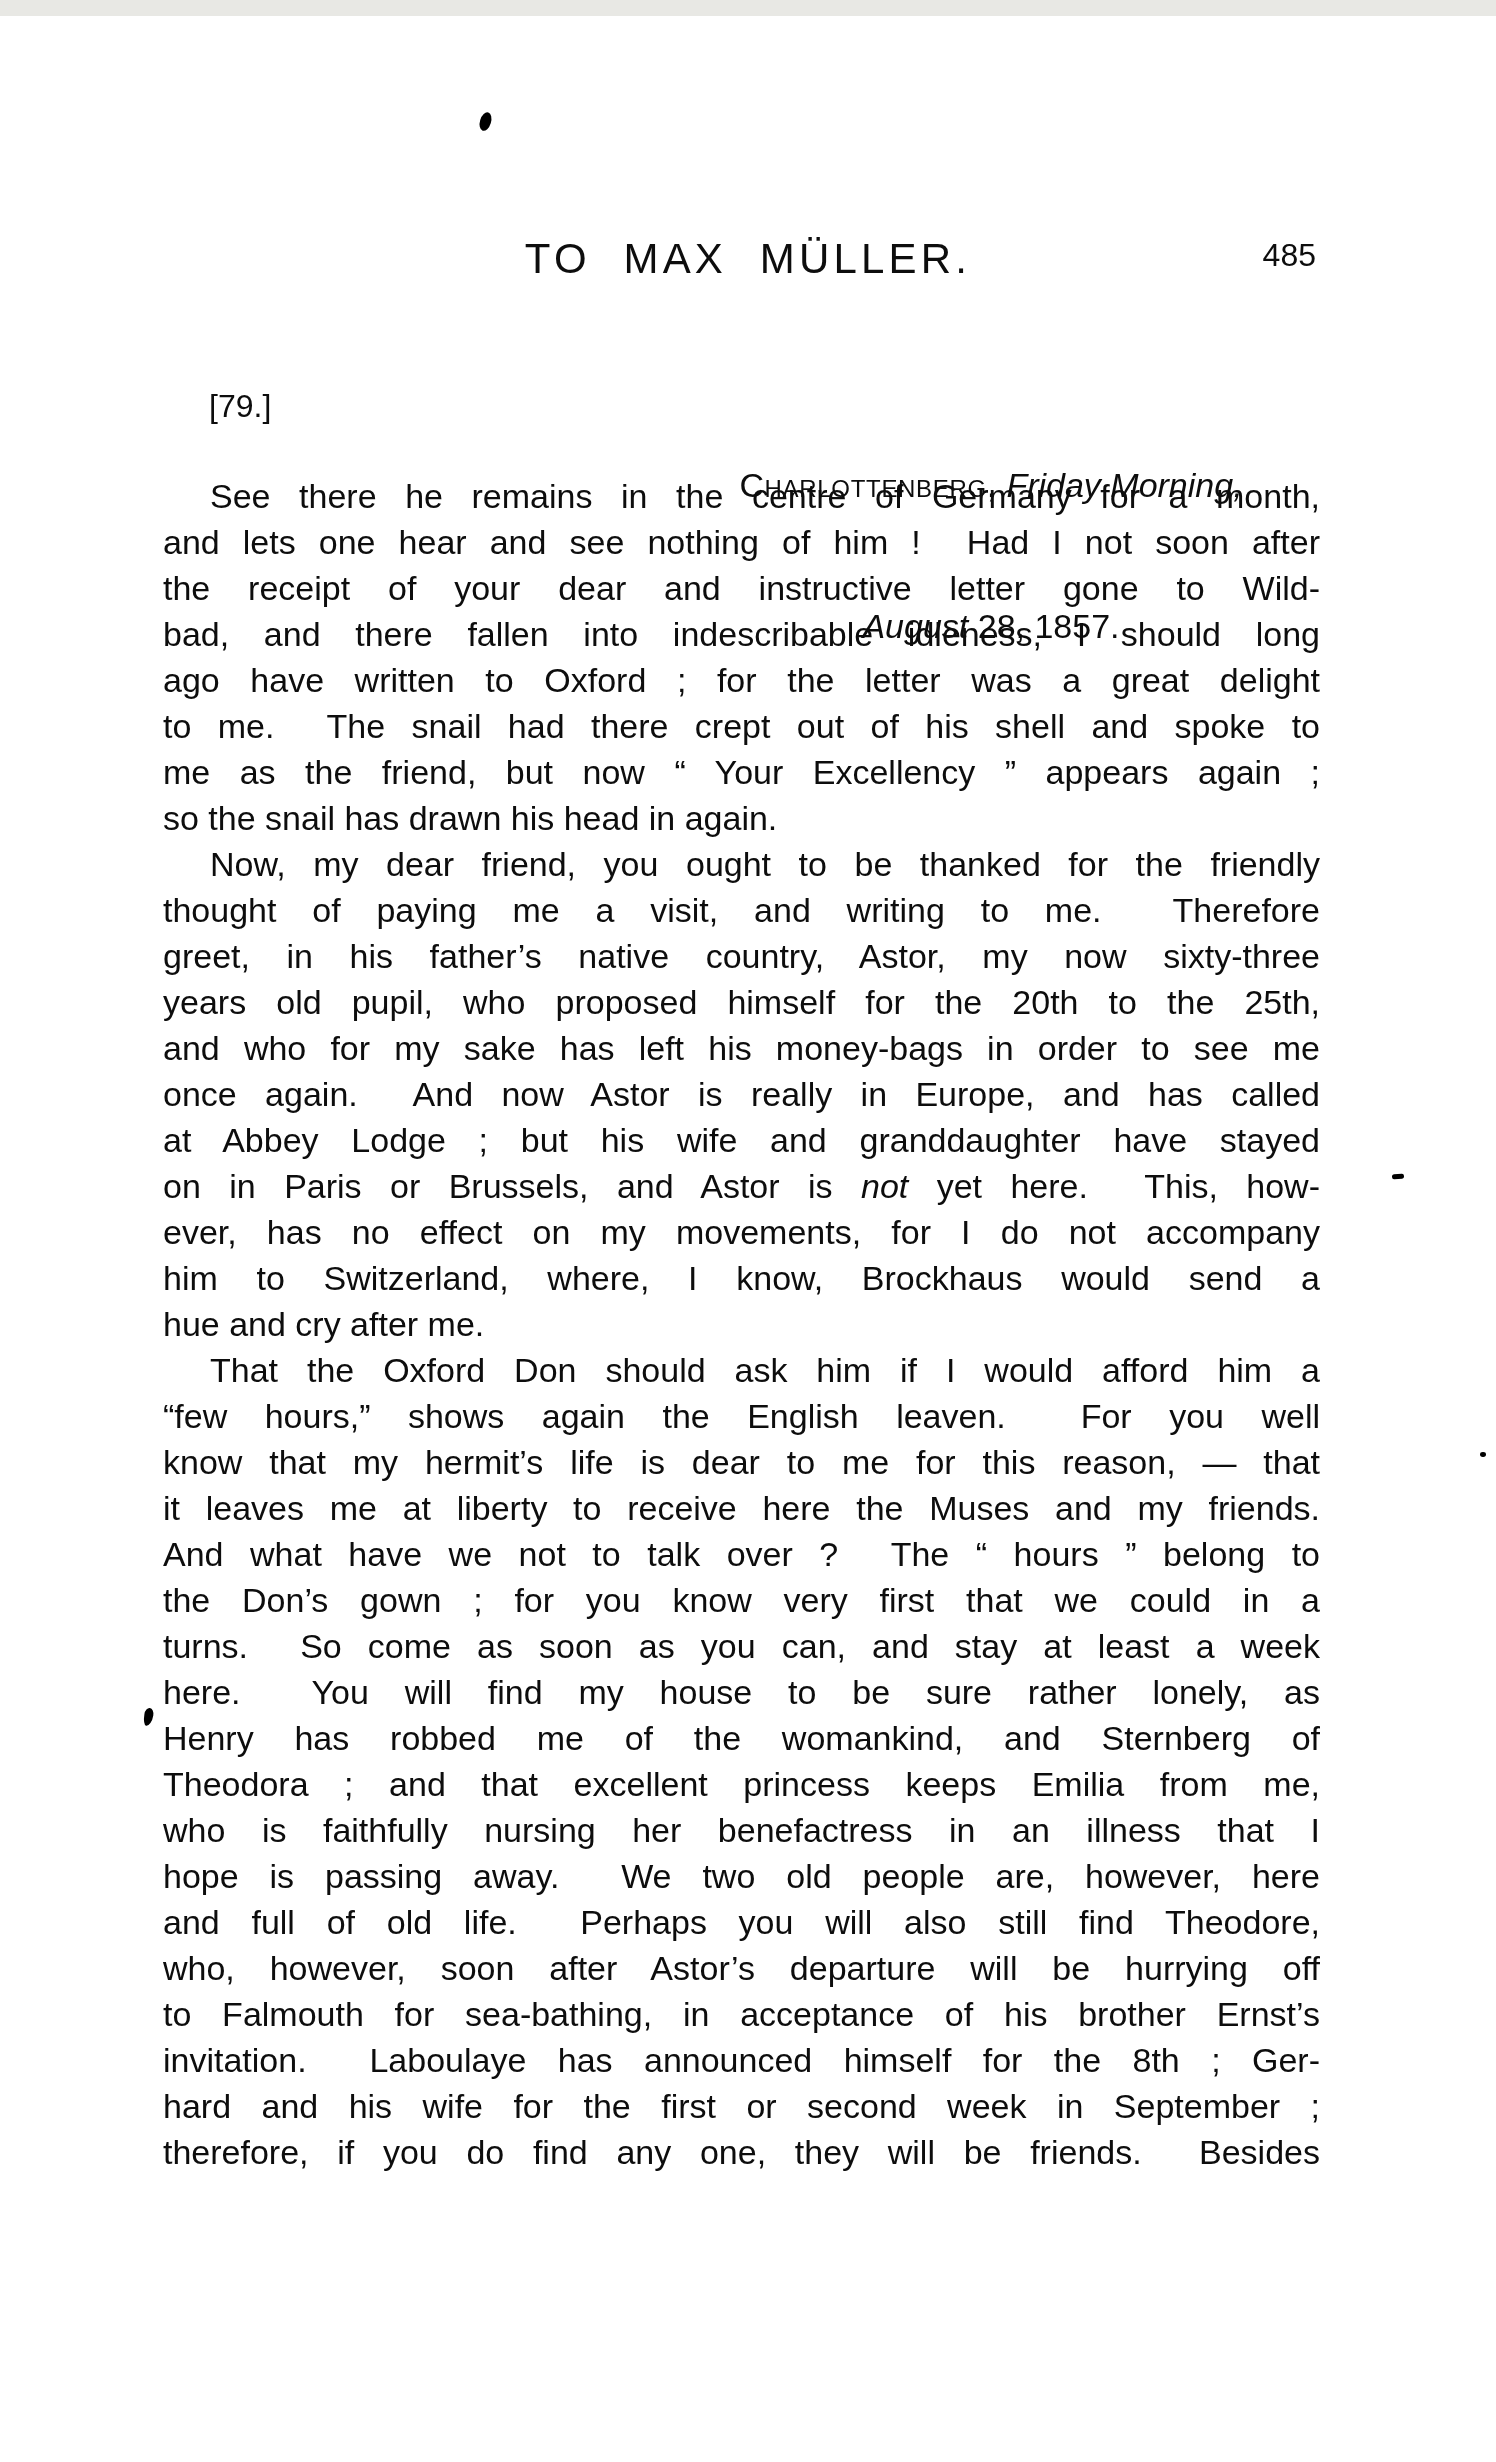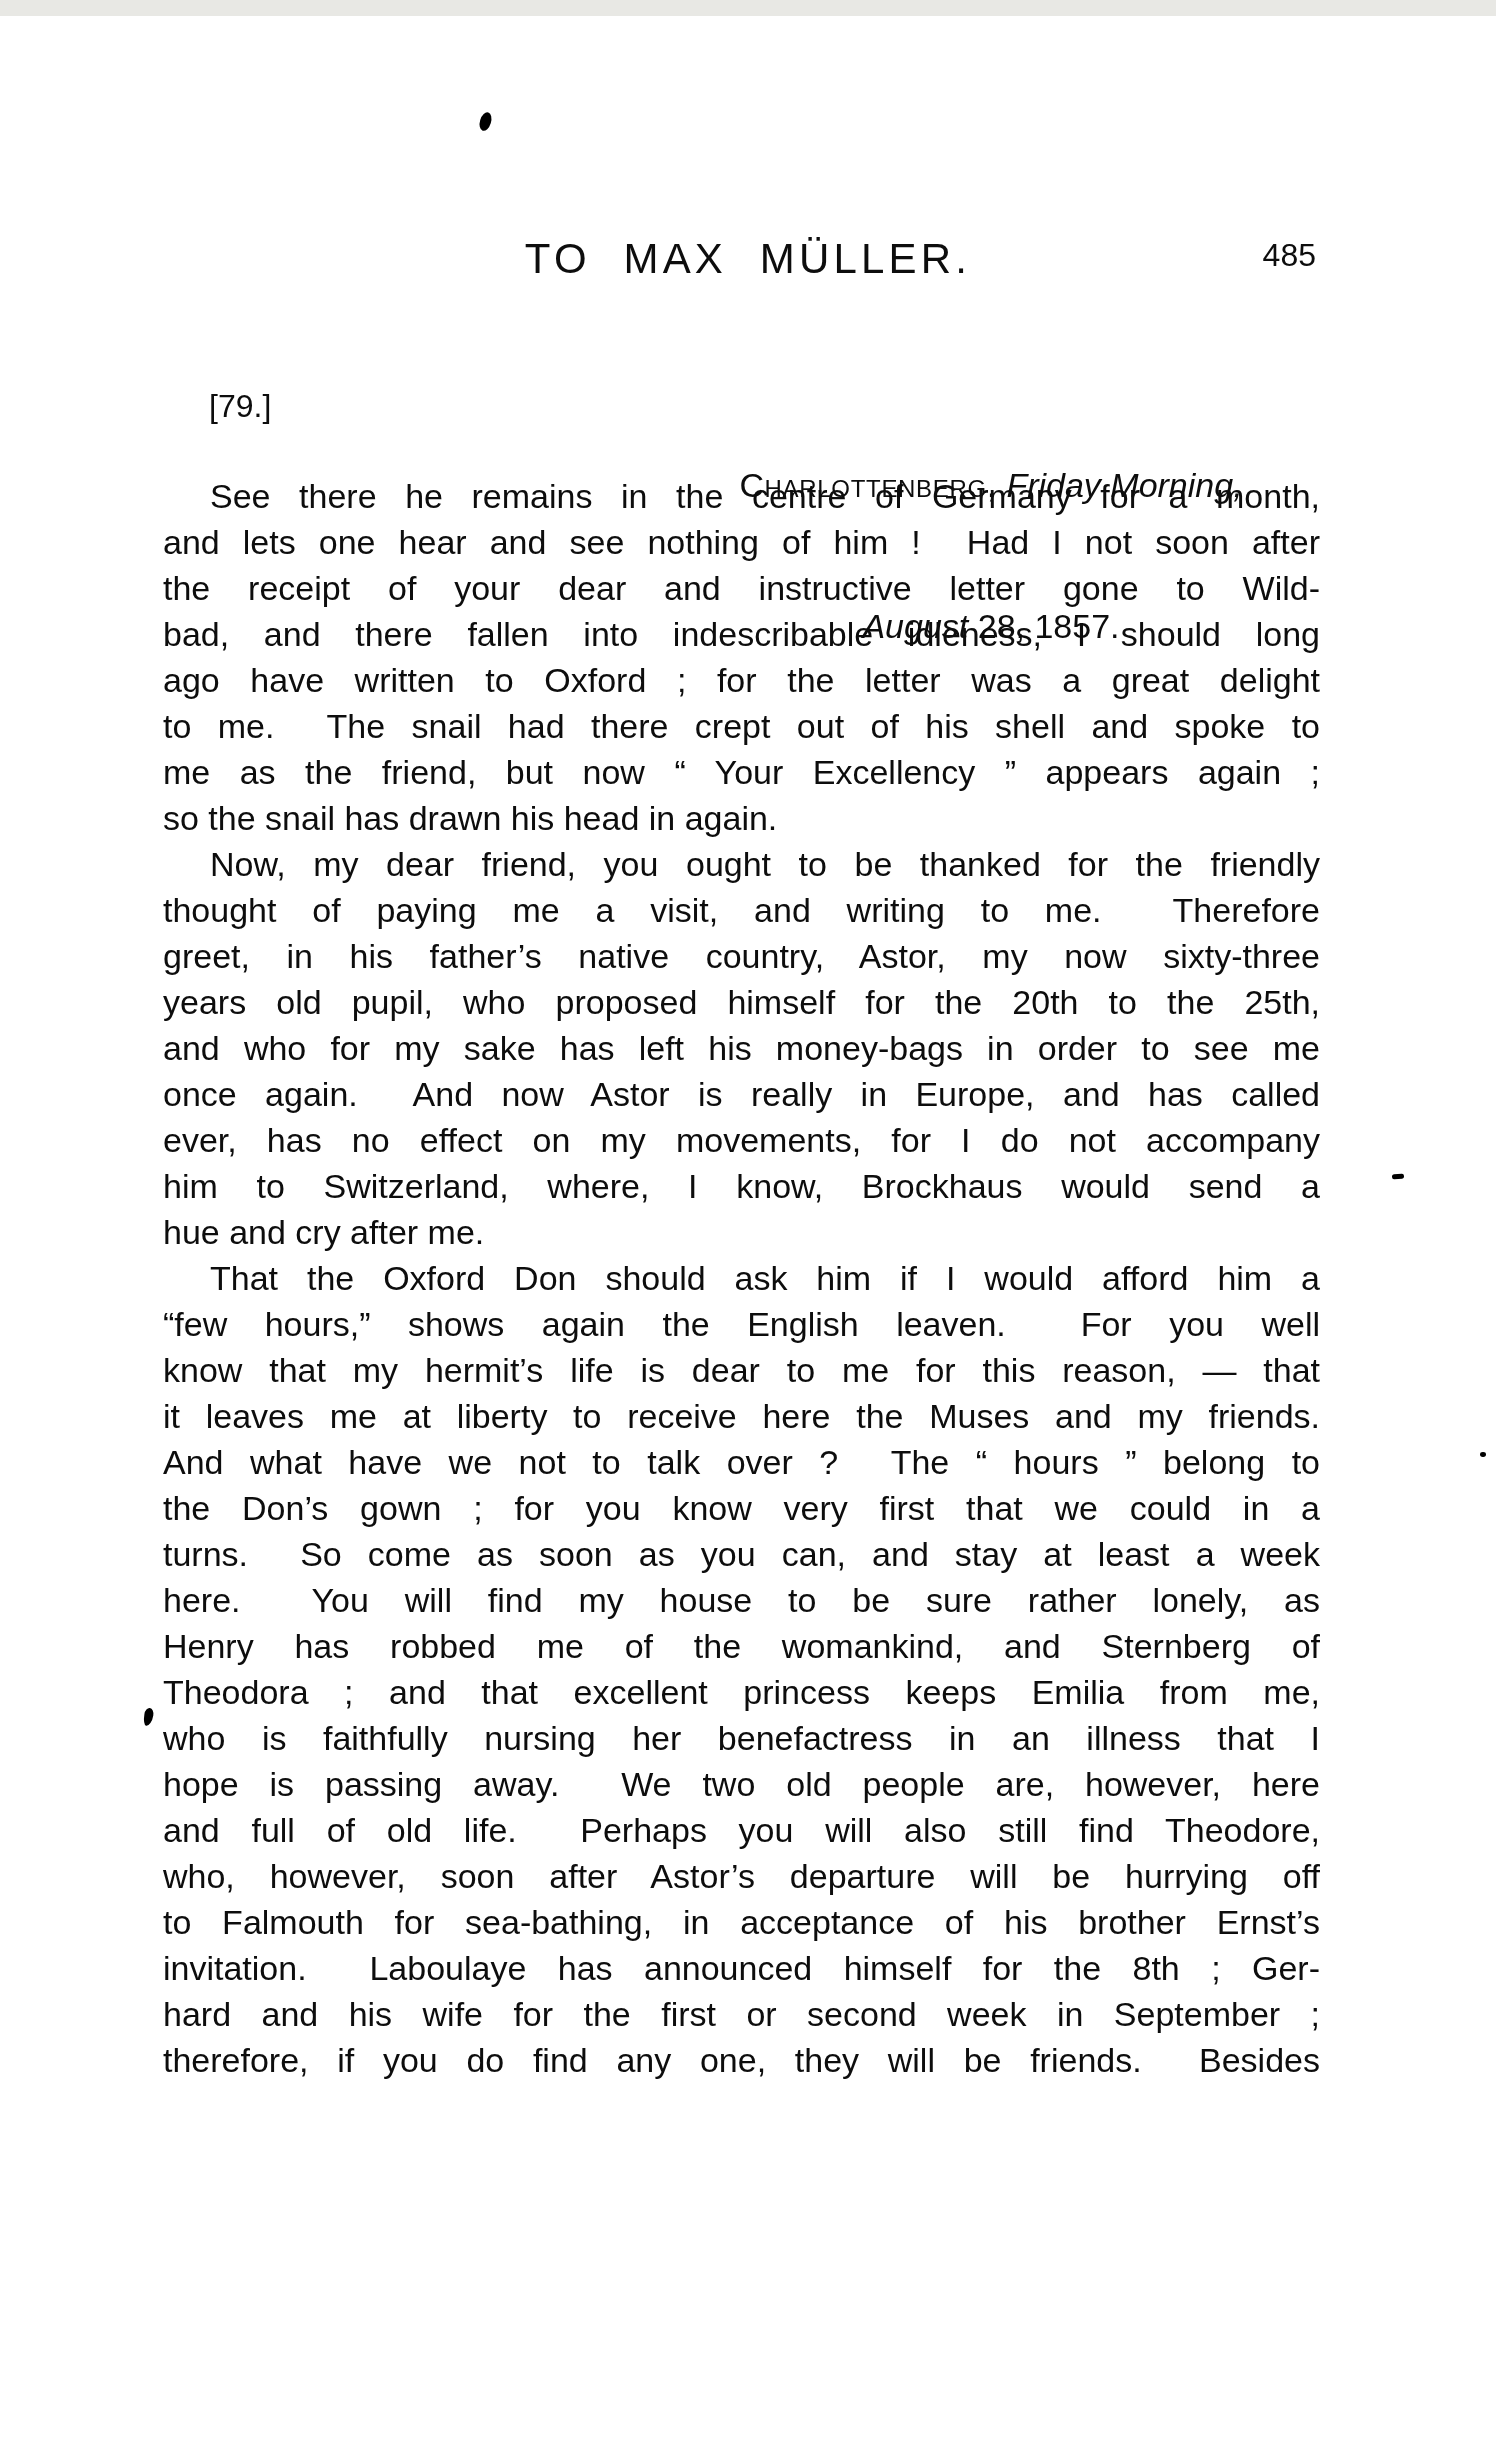--- a/index.html
+++ b/index.html
@@ -82,20 +82,22 @@
       <div class="line j">ago have written to Oxford ; for the letter was a great delight</div>
       <div class="line j">to me.  The snail had there crept out of his shell and spoke to</div>
       <div class="line j">me as the friend, but now “ Your Excellency ” appears again ;</div>
       <div class="line">so the snail has drawn his head in again.</div>
       <div class="line indent j">Now, my dear friend, you ought to be thanked for the friendly</div>
       <div class="line j">thought of paying me a visit, and writing to me.  Therefore</div>
       <div class="line j">greet, in his father’s native country, Astor, my now sixty-three</div>
       <div class="line j">years old pupil, who proposed himself for the 20th to the 25th,</div>
       <div class="line j">and who for my sake has left his money-bags in order to see me</div>
       <div class="line j">once again.  And now Astor is really in Europe, and has called</div>
+      <div class="line j">at Abbey Lodge ; but his wife and granddaughter have stayed</div>
+      <div class="line j"><span>on in Paris or Brussels, and Astor is </span><span class="i">not</span><span> yet here.  This, how-</span></div>
       <div class="line j">ever, has no effect on my movements, for I do not accompany</div>
       <div class="line j">him to Switzerland, where, I know, Brockhaus would send a</div>
       <div class="line">hue and cry after me.</div>
       <div class="line indent j">That the Oxford Don should ask him if I would afford him a</div>
       <div class="line j">“few hours,” shows again the English leaven.  For you well</div>
       <div class="line j">know that my hermit’s life is dear to me for this reason, — that</div>
       <div class="line j">it leaves me at liberty to receive here the Muses and my friends.</div>
       <div class="line j">And what have we not to talk over ?  The “ hours ” belong to</div>
       <div class="line j">the Don’s gown ; for you know very first that we could in a</div>
       <div class="line j">turns.  So come as soon as you can, and stay at least a week</div>

